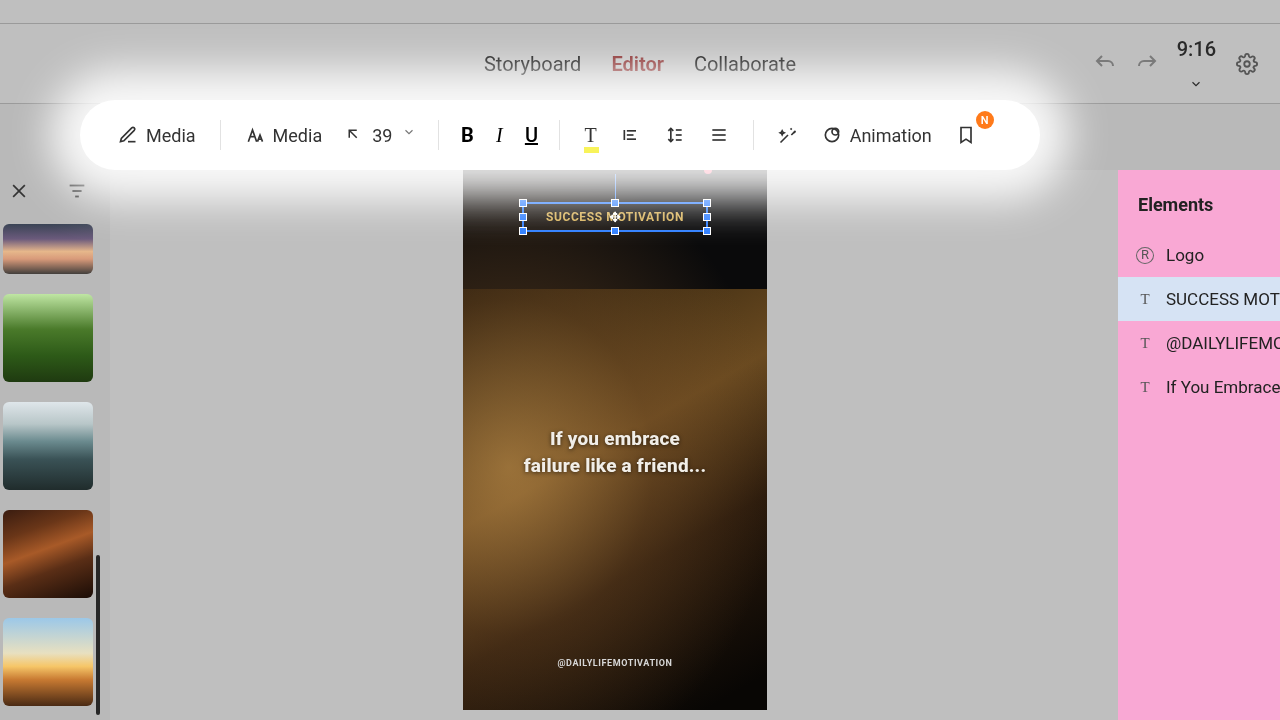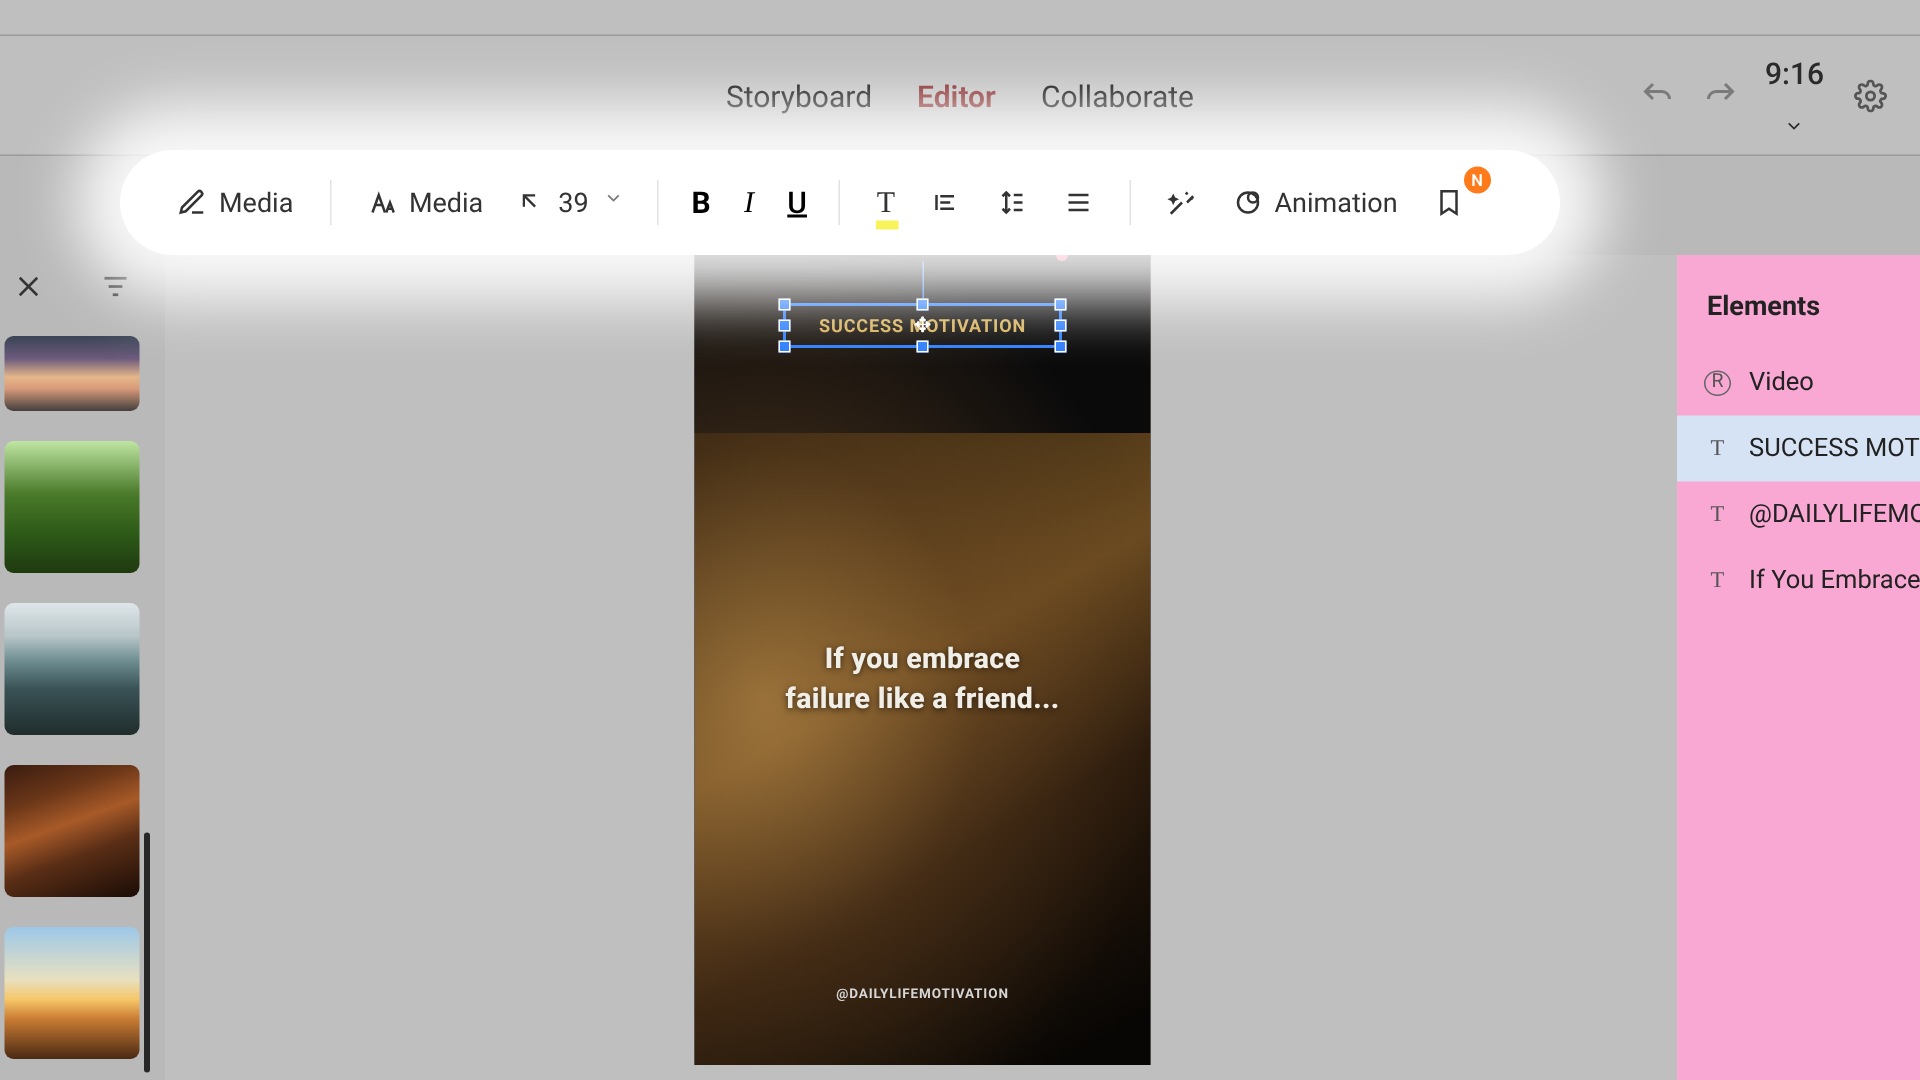--- a/index.html
+++ b/index.html
@@ -291,21 +291,21 @@
       <div>failure like a friend...</div>
     </div>
     <div class="caption-sub">@DAILYLIFEMOTIVATION</div>
   </div>
 </div>
 
 <div class="right-panel">
   <h3>Elements</h3>
   <div class="el-item">
     <span class="el-icon reg">R</span>
-    <span>Video</span>
+    <span>Logo</span>
   </div>
   <div class="el-item selected">
     <span class="el-icon text">T</span>
     <span>SUCCESS MOTIVATION</span>
   </div>
   <div class="el-item">
     <span class="el-icon text">T</span>
     <span>@DAILYLIFEMOTIVATION</span>
   </div>
   <div class="el-item">

